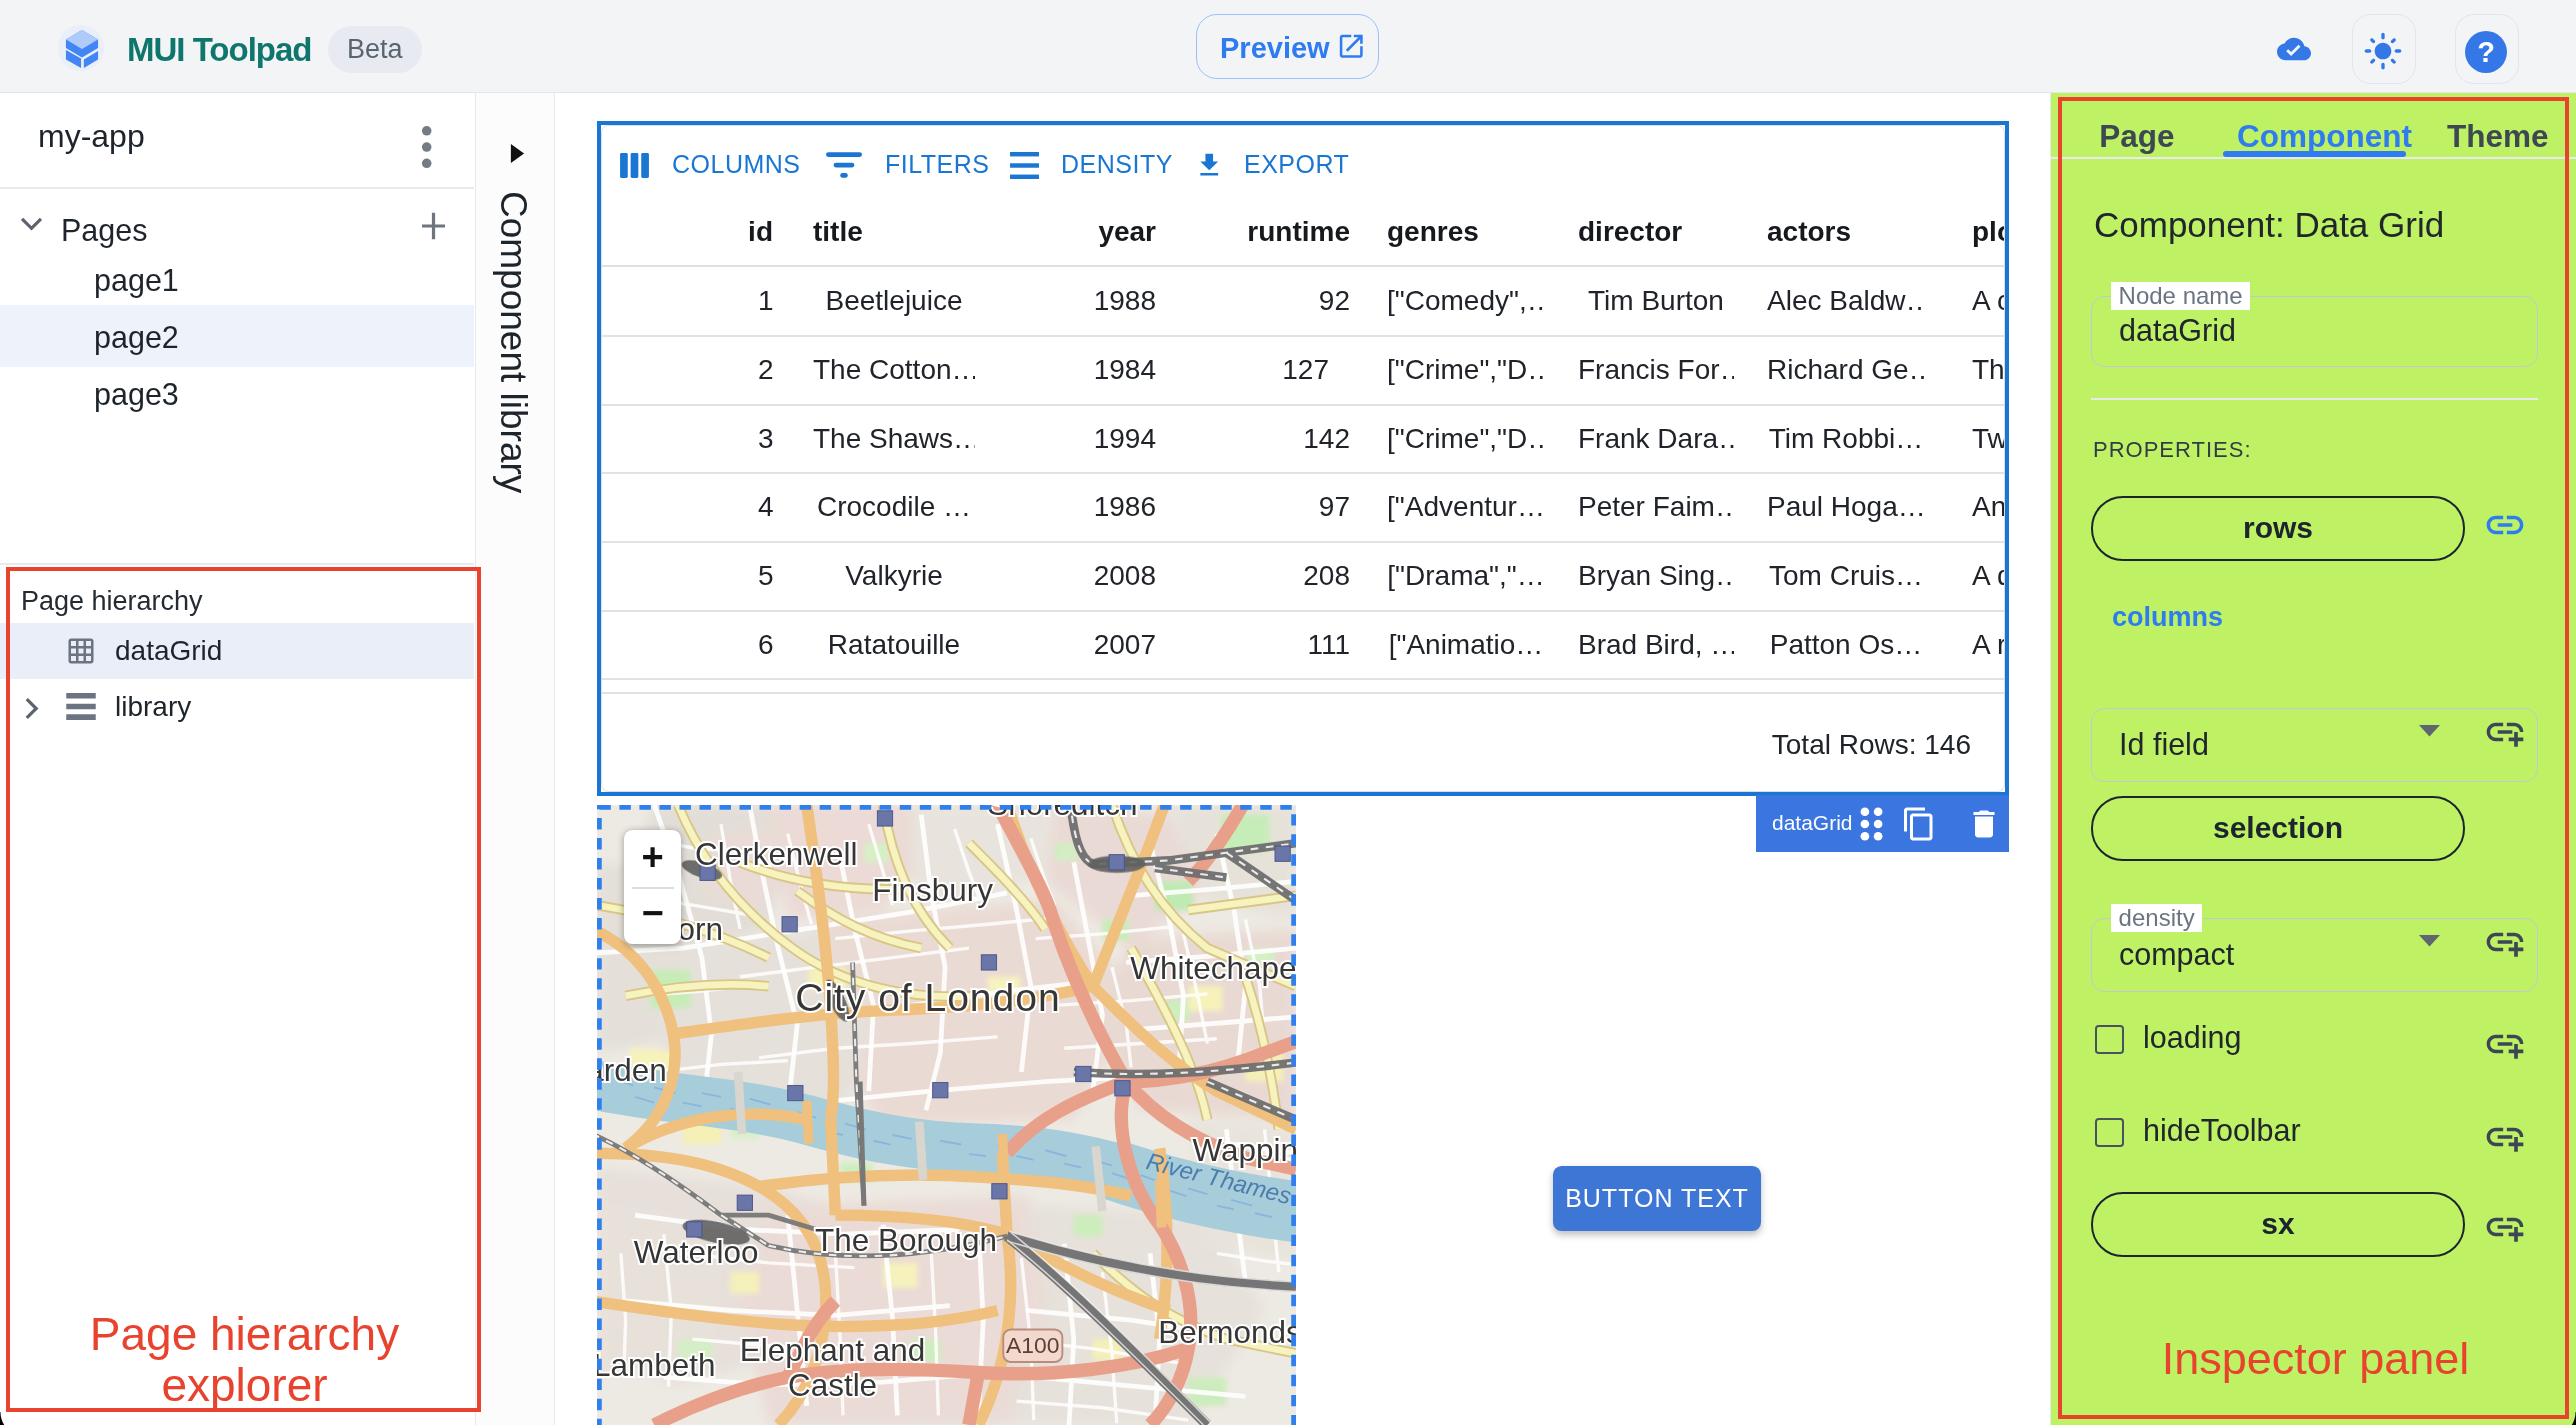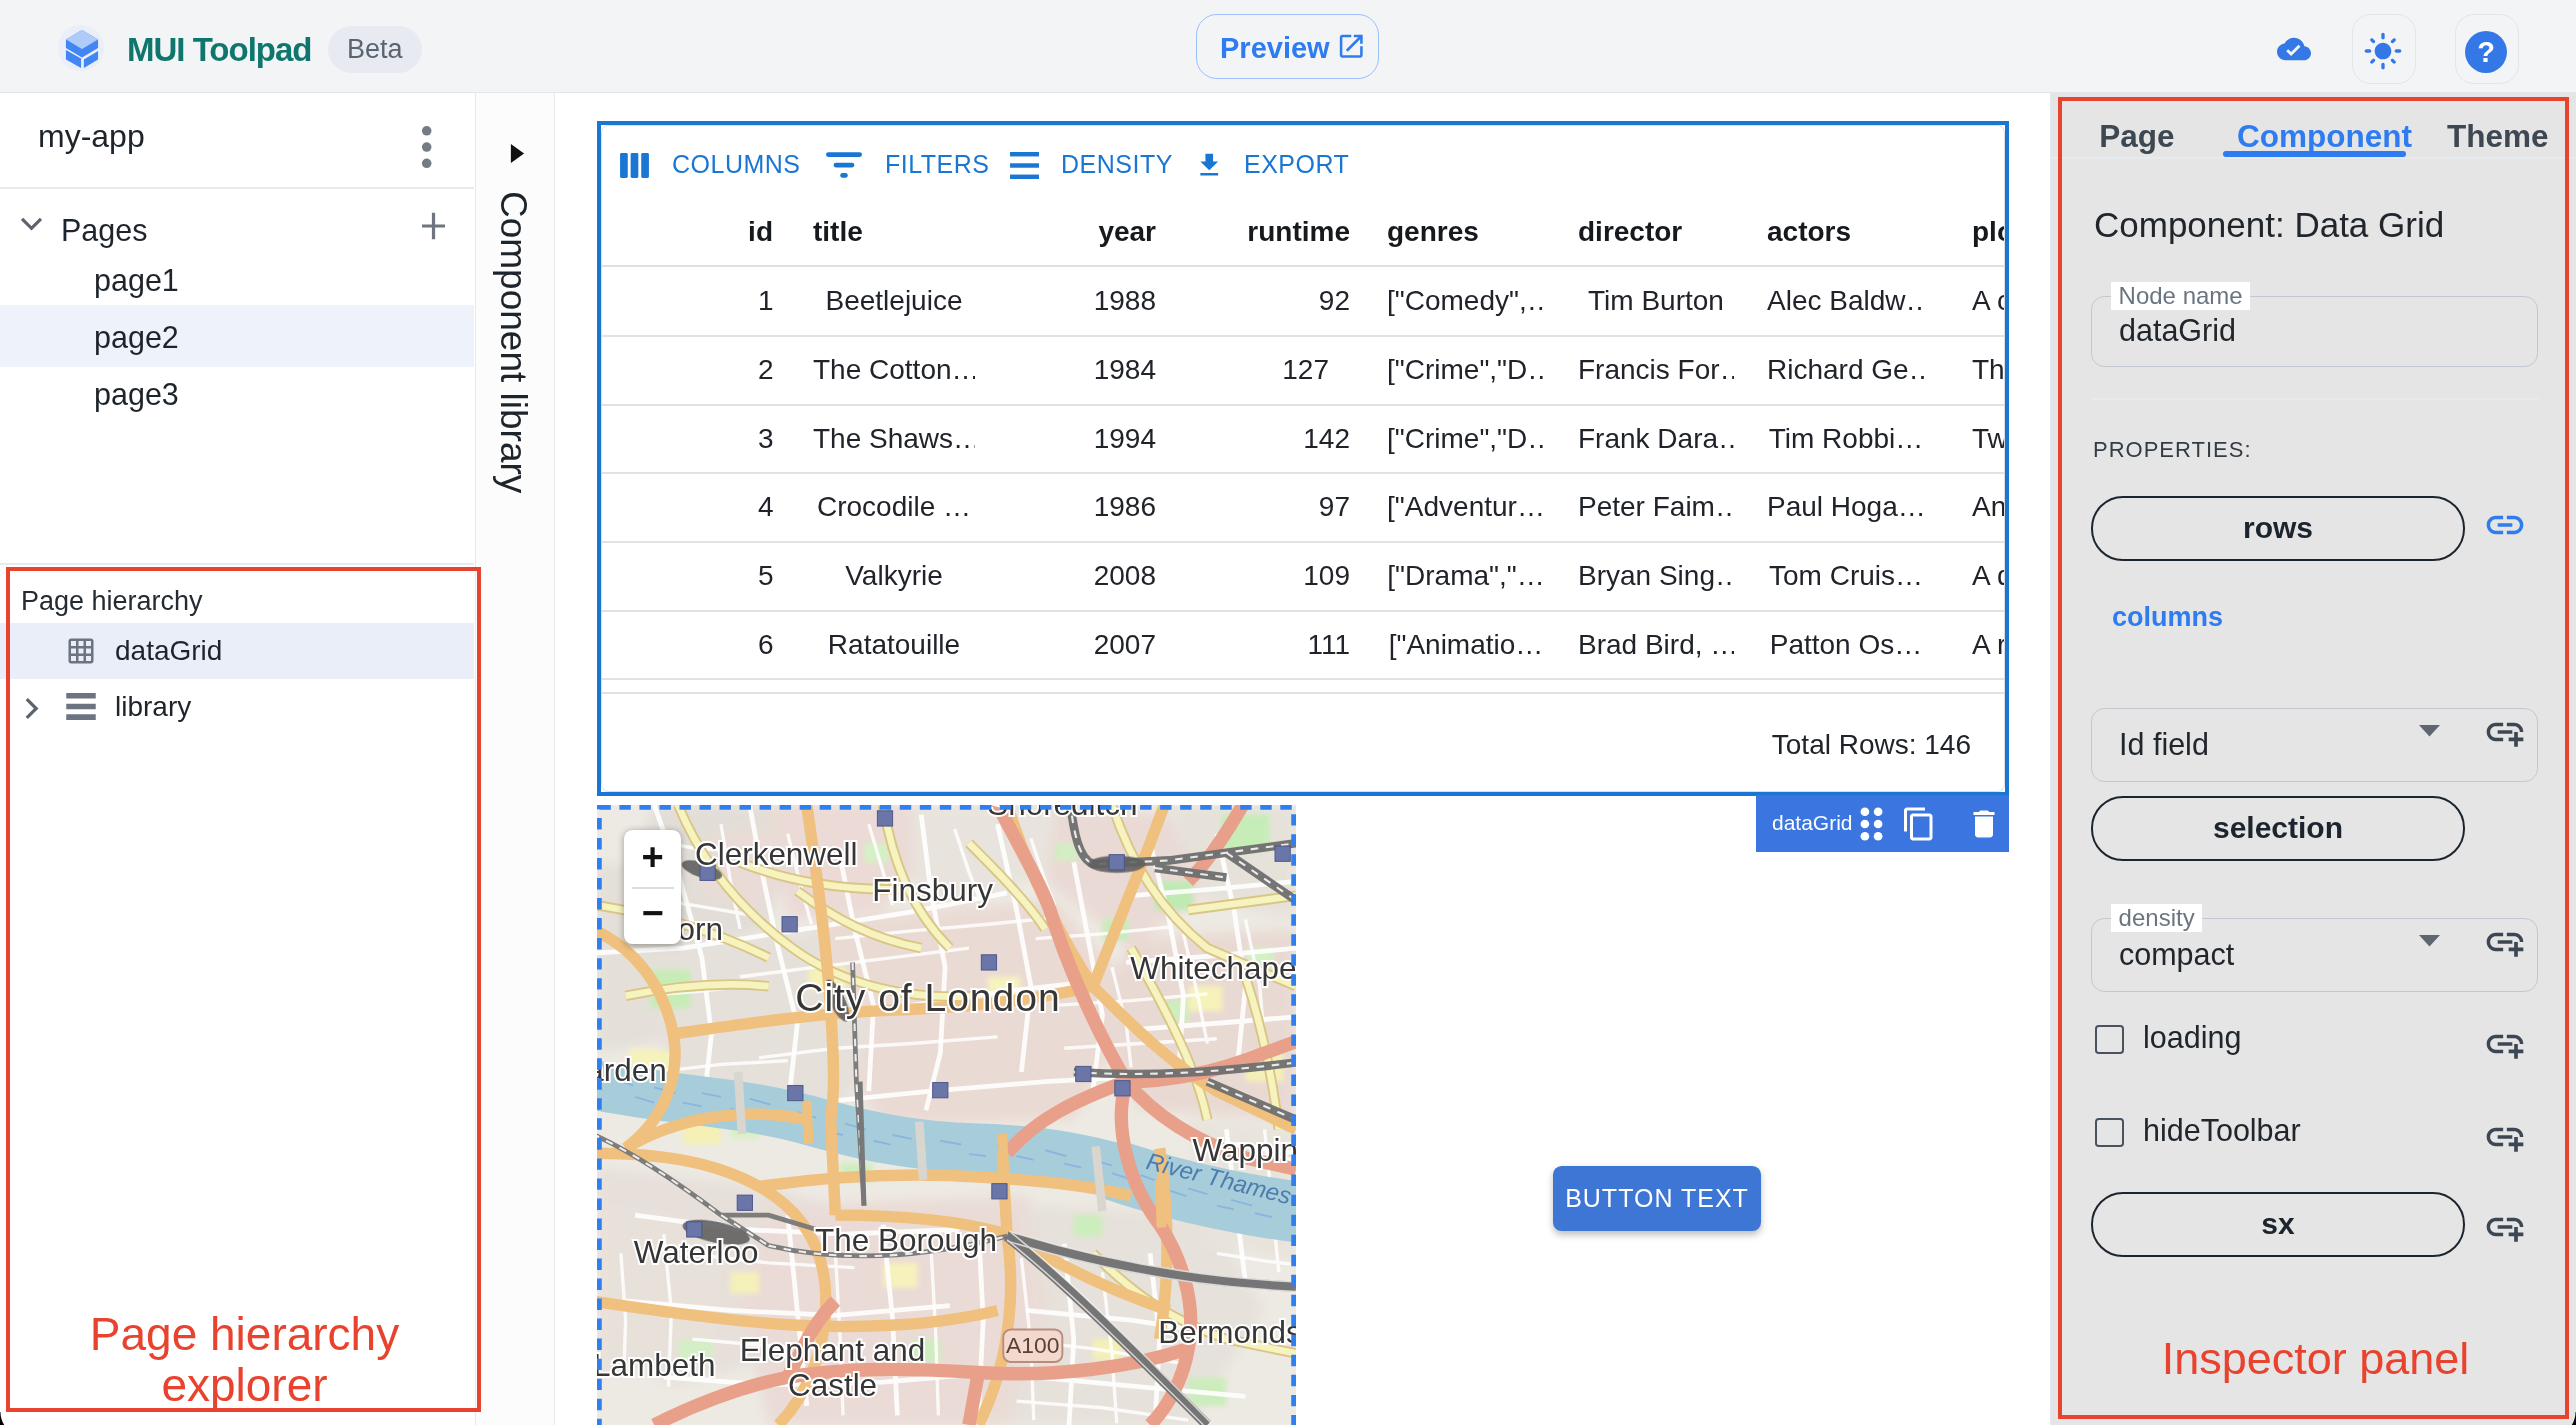--- a/index.html
+++ b/index.html
@@ -45,21 +45,21 @@
 #hudTxt { position:absolute; left:16px; top:16px; font-size:21px; color:#fff; }
 
 
 #map { position:absolute; left:597px; top:805px; width:699px; height:620px; }
 #zoomCtl { position:absolute; left:27px; top:25px; width:57px; height:114px; background:#fff; border-radius:8.6px; box-shadow:0 1.9px 7.6px rgba(0,0,0,.35); }
 
 
 #btnText { position:absolute; left:1553px; top:1166px; width:208px; height:65px; background:#3d76d4; border-radius:8.6px; box-shadow:0 3.8px 7.6px rgba(0,0,0,.25); color:#fff; font-size:25px; font-weight:500; letter-spacing:1px; text-align:center; line-height:65px; white-space:nowrap; }
 
 
-#inspector { position:absolute; left:2050px; top:93px; width:526px; height:1333px; background:#e5e5e5; border-left:1.9px solid #e7eaee; }
+#inspector { position:absolute; left:2050px; top:93px; width:526px; height:1333px; background:#bef264; border-left:1.9px solid #e7eaee; }
 .tab { position:absolute; top:25px; font-size:31.5px; font-weight:600; color:#3e4852; text-align:center; }
 #tabUnderline { position:absolute; left:172px; top:58px; width:183px; height:5.7px; background:#2e7cf0; border-radius:2.9px; }
 #insTitle { position:absolute; left:43px; top:112px; font-size:35px; font-weight:500; color:#20262c; }
 .ofield { position:absolute; left:40px; width:447px; border:1.9px solid #c2c8d0; border-radius:13.4px;margin-top:16px; }
 .ofield .flabel { position:absolute; left:19px; top:-15.3px; background:#fff; padding:0 7.6px; font-size:24px; color:#6b7581; }
 .ofield .fval { position:absolute; left:27px; top:0; font-size:30.5px; color:#20262c; }
 .pill { position:absolute; left:40px; width:374px; height:65px; border:2.9px solid #1c242e; border-radius:32px; text-align:center; font-size:30px; font-weight:bold; color:#1c242e; }
 #propsLbl { position:absolute; left:42px; top:344px; font-size:22px; color:#333c46; letter-spacing:1px; }
 #columnsLbl { position:absolute; left:61px; top:509px; font-size:27px; font-weight:600; color:#2e7cf0; }
 .cklabel { position:absolute; left:92px; font-size:30.5px; color:#20262c; }
@@ -218,21 +218,21 @@
     <div class="gc" style="left:785px;width:158px">["Adventur…</div>
     <div class="gc" style="left:976px;width:156px">Peter Faim…</div>
     <div class="gc" style="left:1165px;width:158px">Paul Hoga…</div>
     <div class="gc" style="left:1370px;width:32px">An A</div>
   </div>
   <div class="hr" style="left:0;top:415px;width:1402px;background:#e2e2e2"></div>
   <div class="gr" style="top:415px">
     <div class="gc num" style="left:9.5px;width:162px">5</div>
     <div class="gc" style="left:211px;width:162px">Valkyrie</div>
     <div class="gc num" style="left:377px;width:177px">2008</div>
-    <div class="gc num" style="left:587px;width:161px">109</div>
+    <div class="gc num" style="left:587px;width:161px">208</div>
     <div class="gc" style="left:785px;width:158px">["Drama","…</div>
     <div class="gc" style="left:976px;width:156px">Bryan Sing…</div>
     <div class="gc" style="left:1165px;width:158px">Tom Cruis…</div>
     <div class="gc" style="left:1370px;width:32px">A dr</div>
   </div>
   <div class="hr" style="left:0;top:484px;width:1402px;background:#e2e2e2"></div>
   <div class="gr" style="top:484px">
     <div class="gc num" style="left:9.5px;width:162px">6</div>
     <div class="gc" style="left:211px;width:162px">Ratatouille</div>
     <div class="gc num" style="left:377px;width:177px">2007</div>

